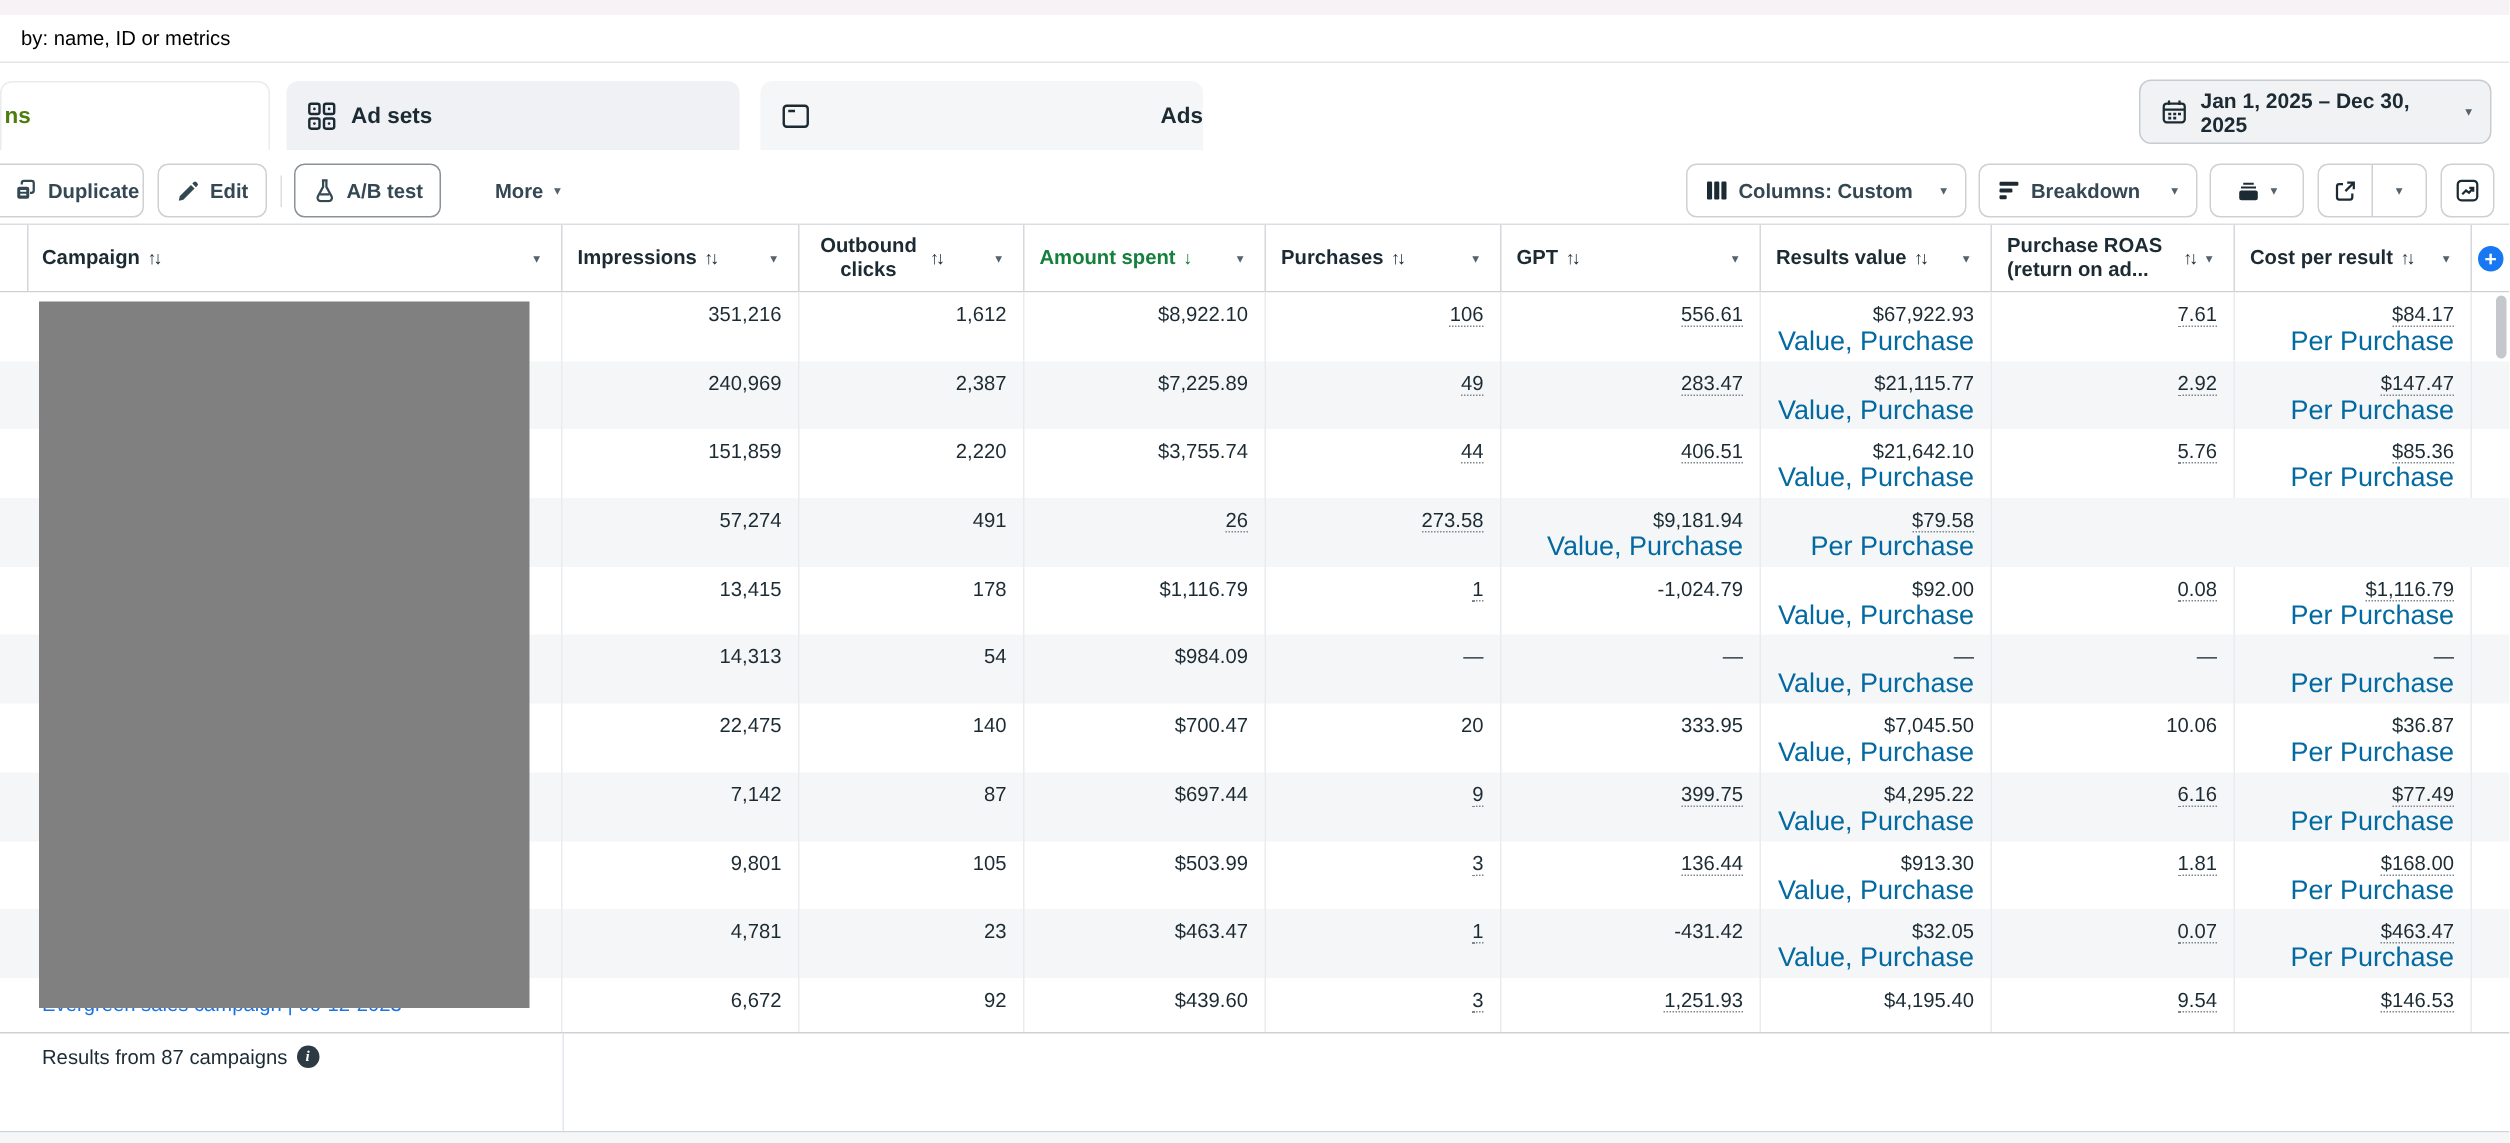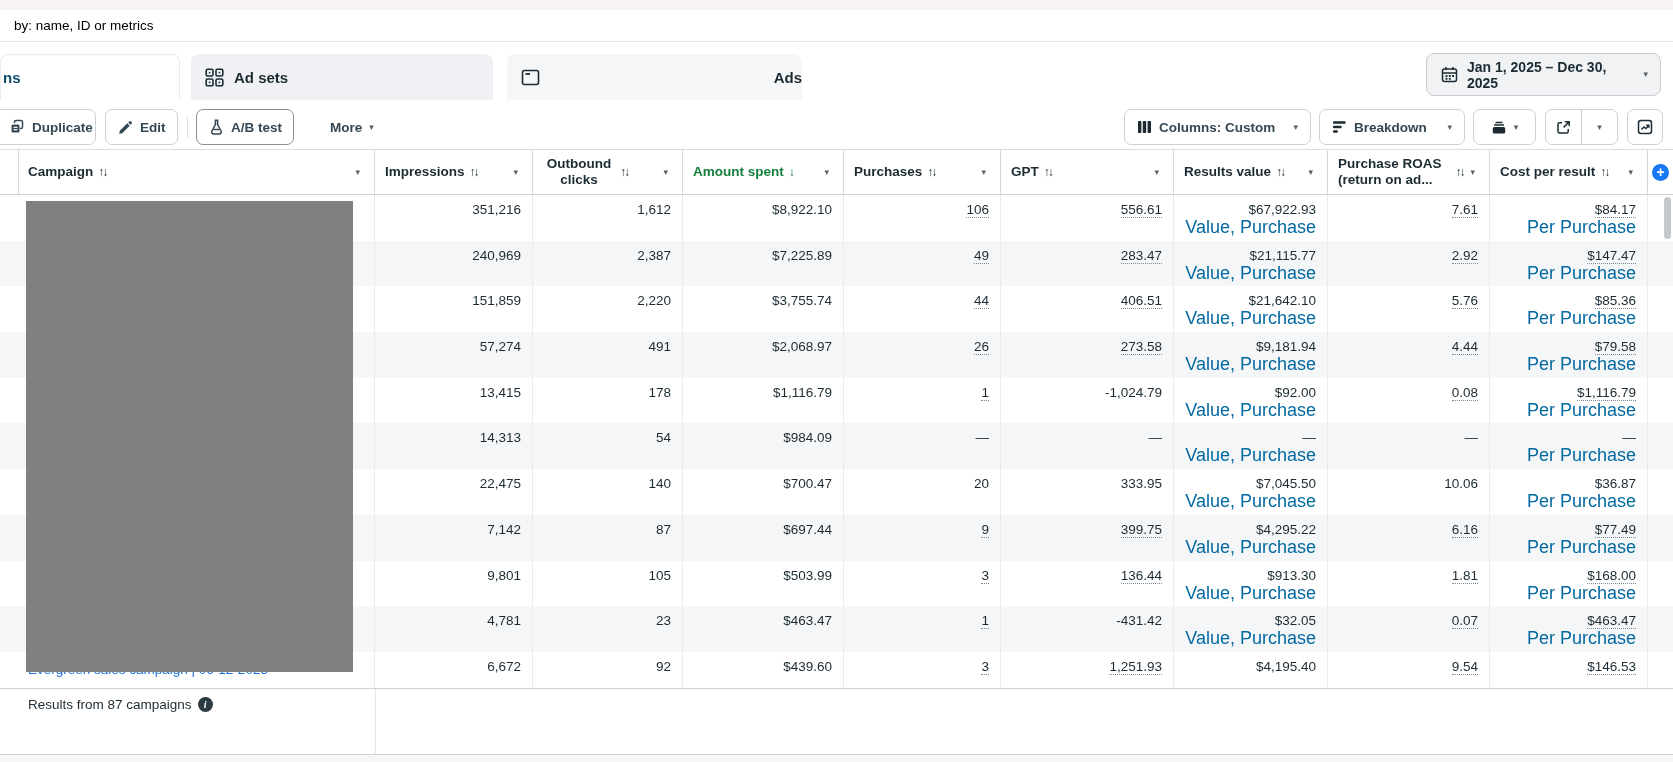--- a/index.html
+++ b/index.html
@@ -8,21 +8,21 @@
   .abs { position:absolute; }
 
   
   #top-strip { left:0; top:0; width:1673px; height:10px; background:#f7f2f6; }
   #search-row { left:0; top:10px; width:1673px; height:32px; background:#fff; border-bottom:1px solid #e2e5e9; }
   #search-row .ph { position:absolute; left:14px; top:8px; font-size:13.5px; color:#000000; white-space:nowrap; }
 
   
   #tab-row { left:0; top:42px; width:1673px; height:58px; background:#fff; }
   .tab { position:absolute; top:12px; height:46px; border-radius:8px 8px 0 0; display:flex; align-items:center; gap:10px; font-weight:700; font-size:15px; cursor:pointer; }
-  #tab-campaigns { left:0; width:180px; background:#fff; border:1px solid #e9ebee; border-bottom:none; color:#0c4a6e; padding-left:2px; }
+  #tab-campaigns { left:0; width:180px; background:#fff; border:1px solid #e9ebee; border-bottom:none; color:#4d7c0f; padding-left:2px; }
   #tab-adsets { left:191px; width:302px; background:#eff1f4; padding-left:14px; }
   #tab-ads { left:507px; width:295px; background:#f5f6f8; padding-left:14px;justify-content:space-between; }
   .tab svg { flex:0 0 auto; }
   #date-btn { position:absolute; left:1426px; top:11px; width:235px; height:43px; background:#f0f2f4; border:1px solid #c8ccd1; border-radius:8px; display:flex; align-items:center; gap:9px; padding:0 12px 0 14px; font-weight:700; font-size:14px; cursor:pointer; }
   #date-btn .caret { margin-left:auto; }
 
   
   #toolbar { left:0; top:100px; width:1673px; height:49px; background:#fff; }
   .btn { position:absolute; top:9px; height:36px; background:#fff; border:1px solid #ced0d4; border-radius:7px; display:flex; align-items:center; gap:7px; font-size:13.5px; font-weight:600; color:#344854; padding:0 12px; cursor:pointer; white-space:nowrap; }
   .btn.flat { border:none; }
@@ -310,25 +310,23 @@
     <div class="cell"><span class="dot">5.76</span></div>
     <div class="cell"><span class="dot">$85.36</span><span class="sub">Per Purchase</span></div>
     <div class="cell c-plus"></div>
   </div>
 
   <div class="row grid-row">
     <div class="cell c-toggle"></div>
     <div class="cell c-campaign"></div>
     <div class="cell"><span>57,274</span></div>
     <div class="cell"><span>491</span></div>
-    <div class="cell"><span>$2,068.97</span></div>
     <div class="cell"><span class="dot">26</span></div>
     <div class="cell"><span class="dot">273.58</span></div>
     <div class="cell"><span>$9,181.94</span><span class="sub">Value, Purchase</span></div>
-    <div class="cell"><span class="dot">4.44</span></div>
     <div class="cell"><span class="dot">$79.58</span><span class="sub">Per Purchase</span></div>
     <div class="cell c-plus"></div>
   </div>
 
   <div class="row grid-row">
     <div class="cell c-toggle"></div>
     <div class="cell c-campaign"></div>
     <div class="cell"><span>13,415</span></div>
     <div class="cell"><span>178</span></div>
     <div class="cell"><span>$1,116.79</span></div>

